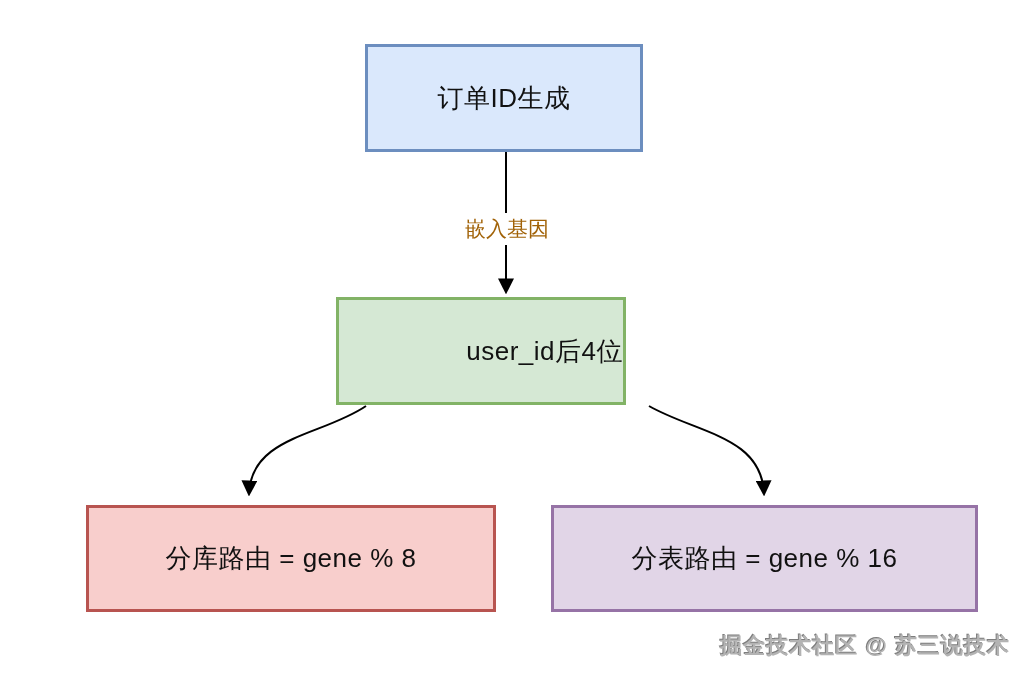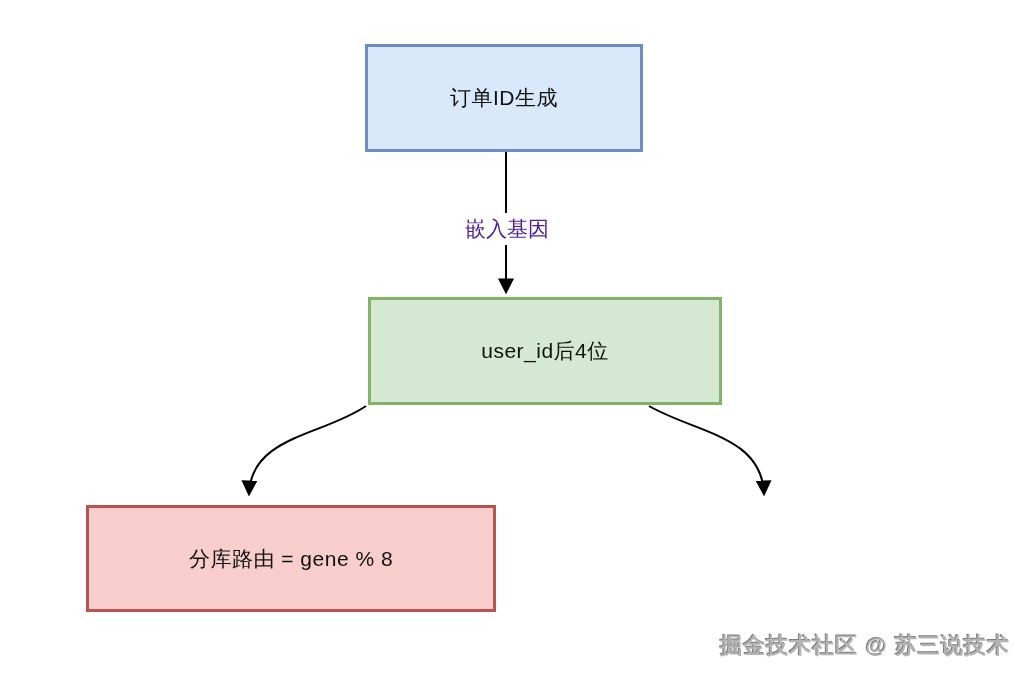--- a/index.html
+++ b/index.html
@@ -24,39 +24,39 @@
     z-index: 1;
   }
   .node {
     position: absolute;
     z-index: 2;
     display: flex;
     align-items: center;
     justify-content: center;
     box-sizing: border-box;
     border: 3px solid #000;
-    font-size: 21px;
+    font-size: 26px;
     color: #111;
     letter-spacing: 0.5px;
     text-align: center;
   }
   .node-order   { left: 365px; top: 44px;  width: 278px; height: 108px; }
-  .node-userid  { left: 368px; top: 297px; width: 354px; height: 108px; }
+  .node-userid  { left: 336px; top: 297px; width: 290px; height: 108px; justify-content: flex-end; }
   .node-db      { left: 43px;  top: 505px; width: 410px; height: 107px; margin-left: 43px; }
   .node-table   { left: 551px; top: 505px; width: 427px; height: 107px; }
   .edge-label {
     position: absolute;
     z-index: 3;
     left: 507px;
     top: 229px;
     transform: translate(-50%, -50%);
     background: #ffffff;
     padding: 2px 4px;
     font-size: 21px;
-    color: #4c1d95;
+    color: #a16207;
     white-space: nowrap;
   }
   .watermark {
     position: absolute;
     z-index: 3;
     right: 22px;
     top: 631px;
     font-size: 22px;
     font-weight: bold;
     letter-spacing: 1px;
@@ -86,18 +86,21 @@
   </div>
 
   <div class="node node-userid" style="background: rgb(213, 232, 212); border-color: rgb(130, 179, 102);">
     <span>user_id后4位</span>
   </div>
 
   <div class="node node-db" style="background: rgb(248, 206, 204); border-color: rgb(184, 84, 80);">
     <span>分库路由 = gene % 8</span>
   </div>
 
+  <div class="node node-table" style="background: rgb(225, 213, 231); border-color: rgb(150, 115, 166);">
+    <span>分表路由 = gene % 16</span>
+  </div>
 
   <div class="edge-label">嵌入基因</div>
 
   <div class="watermark">掘金技术社区 @ 苏三说技术</div>
 
 </div>
 
 </body></html>

